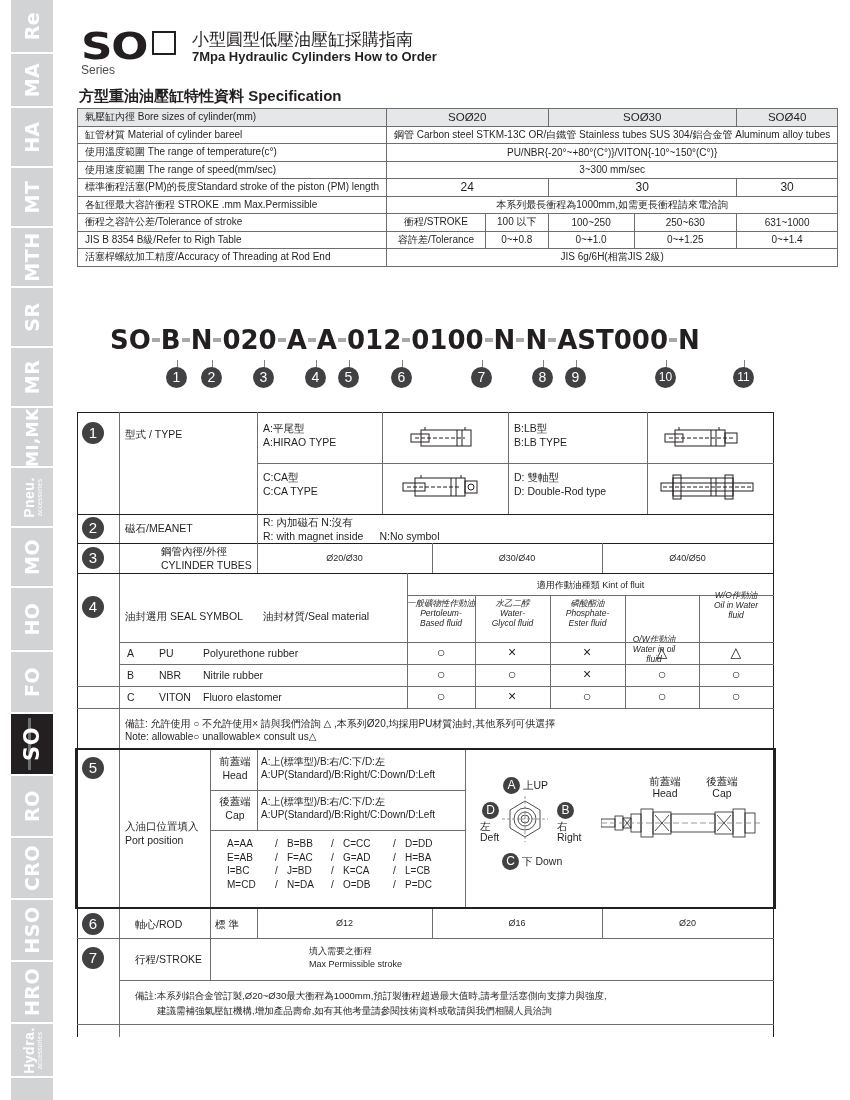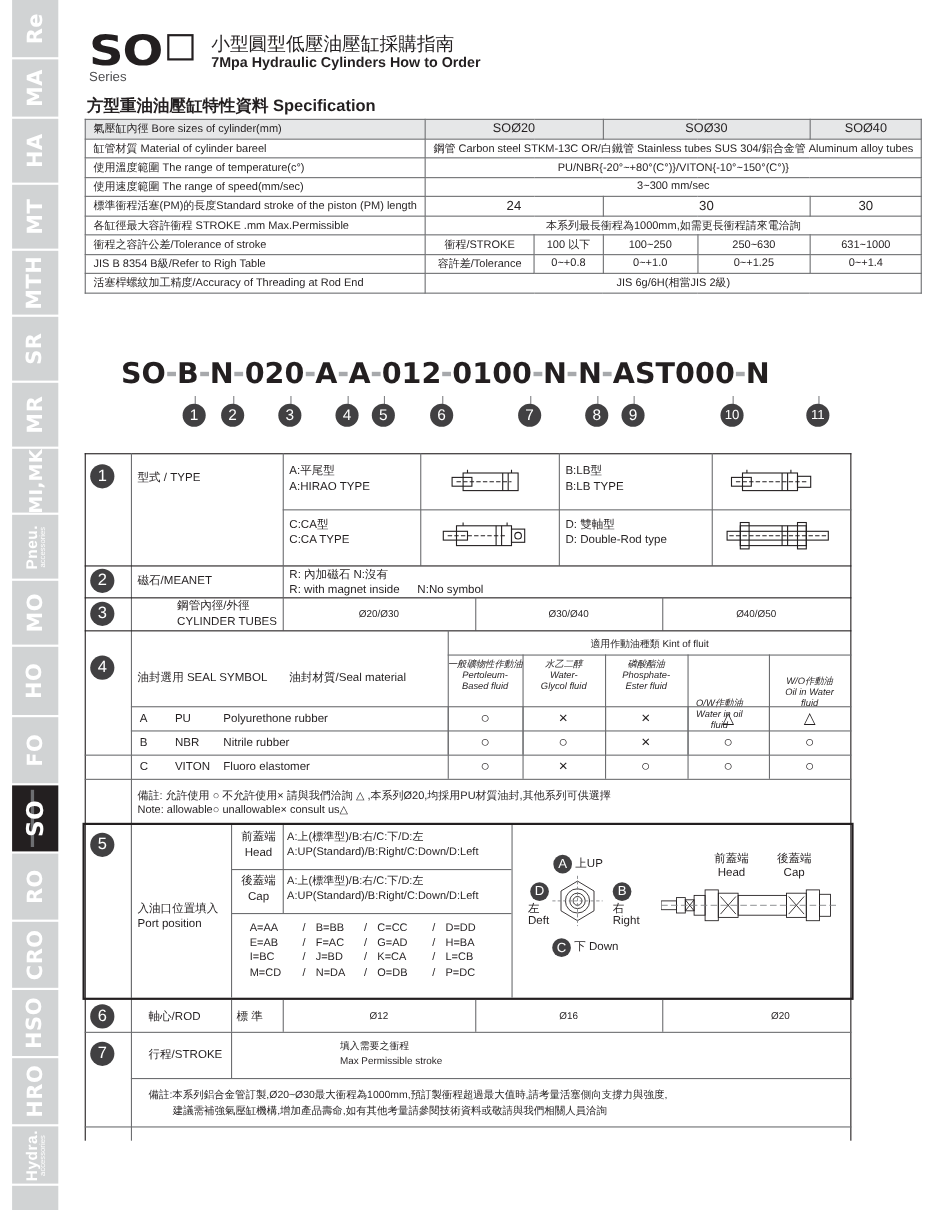--- a/index.html
+++ b/index.html
@@ -321,21 +321,21 @@
   <div class="hline" style="left:330px;top:183px;width:367px;"></div>
   <div class="t sm" style="left:330px;top:168px;width:367px;text-align:center;">適用作動油種類 Kint of fluit</div>
   <div class="vline" style="left:398px;top:183px;height:91px;"></div>
   <div class="vline" style="left:473px;top:183px;height:91px;"></div>
   <div class="vline" style="left:548px;top:183px;height:91px;"></div>
   <div class="vline" style="left:622px;top:183px;height:91px;"></div>
   <div class="t xs" style="left:330px;top:186px;width:68px;"><span>一般礦物性作動油</span><br><span>Pertoleum-</span><br><span>Based fluid</span></div>
   <div class="t xs" style="left:398px;top:186px;width:75px;"><span>水乙二醇</span><br><span>Water-</span><br><span>Glycol fluid</span></div>
   <div class="t xs" style="left:473px;top:186px;width:75px;"><span>磷酸酯油</span><br><span>Phosphate-</span><br><span>Ester fluid</span></div>
   <div class="t xs" style="left:540px;top:186px;width:74px;margin-top:36px;"><span>O/W作動油</span><br><span>Water in oil</span><br><span>fluid</span></div>
-  <div class="t xs" style="left:622px;top:202px;width:74px;"><span>W/O作動油</span><br><span>Oil in Water</span><br><span>fluid</span></div>
+  <div class="t xs" style="left:622px;top:178px;width:74px;"><span>W/O作動油</span><br><span>Oil in Water</span><br><span>fluid</span></div>
 
   <div class="hline" style="left:42px;top:230px;width:655px;"></div>
   <div class="hline" style="left:42px;top:252px;width:655px;"></div>
   <div class="hline" style="left:0;top:274px;width:697px;"></div>
 
   <div>
     <div class="t" style="left:50px;top:235px;">A</div>
     <div class="t" style="left:82px;top:235px;">PU</div>
     <div class="t" style="left:126px;top:235px;">Polyurethone rubber</div>
     <div class="sym" style="left:334px;top:232px;">○</div>
@@ -465,21 +465,21 @@
 
   <div class="circ" style="top:501px;">6</div>
   <div class="t" style="left:58px;top:506px;">軸心/ROD</div>
   <div class="vline" style="left:133px;top:497px;height:29px;"></div>
   <div class="vline" style="left:180px;top:497px;height:29px;"></div>
   <div class="vline" style="left:355px;top:497px;height:29px;"></div>
   <div class="vline" style="left:525px;top:497px;height:29px;"></div>
   <div class="t" style="left:138px;top:506px;">標  準</div>
   <div class="t sm" style="left:180px;top:506px;width:175px;text-align:center;">Ø12</div>
   <div class="t sm" style="left:355px;top:506px;width:170px;text-align:center;">Ø16</div>
-  <div class="t sm" style="left:525px;top:506px;width:171px;text-align:center;margin-left:22px;">Ø20</div>
+  <div class="t sm" style="left:525px;top:506px;width:171px;text-align:center;">Ø20</div>
   <div class="hline" style="left:0;top:526px;width:697px;"></div>
 
   <div class="circ" style="top:535px;">7</div>
   <div class="t" style="left:58px;top:541px;">行程/STROKE</div>
   <div class="vline" style="left:133px;top:526px;height:42px;"></div>
   <div class="t sm" style="left:232px;top:533px;line-height:1.4;"><span>填入需要之衝程</span><br><span>Max Permissible stroke</span></div>
   <div class="hline" style="left:42px;top:568px;width:655px;"></div>
 
   <div class="t" style="left:58px;top:577px;font-size:9.5px;line-height:1.55;"><span>備註:本系列鋁合金管訂製,Ø20~Ø30最大衝程為1000mm,預訂製衝程超過最大值時,請考量活塞側向支撐力與強度,</span><br><span style="padding-left:22px;">建議需補強氣壓缸機構,增加產品壽命,如有其他考量請參閱技術資料或敬請與我們相關人員洽詢</span></div>
   <div class="hline" style="left:0;top:612px;width:697px;"></div>

